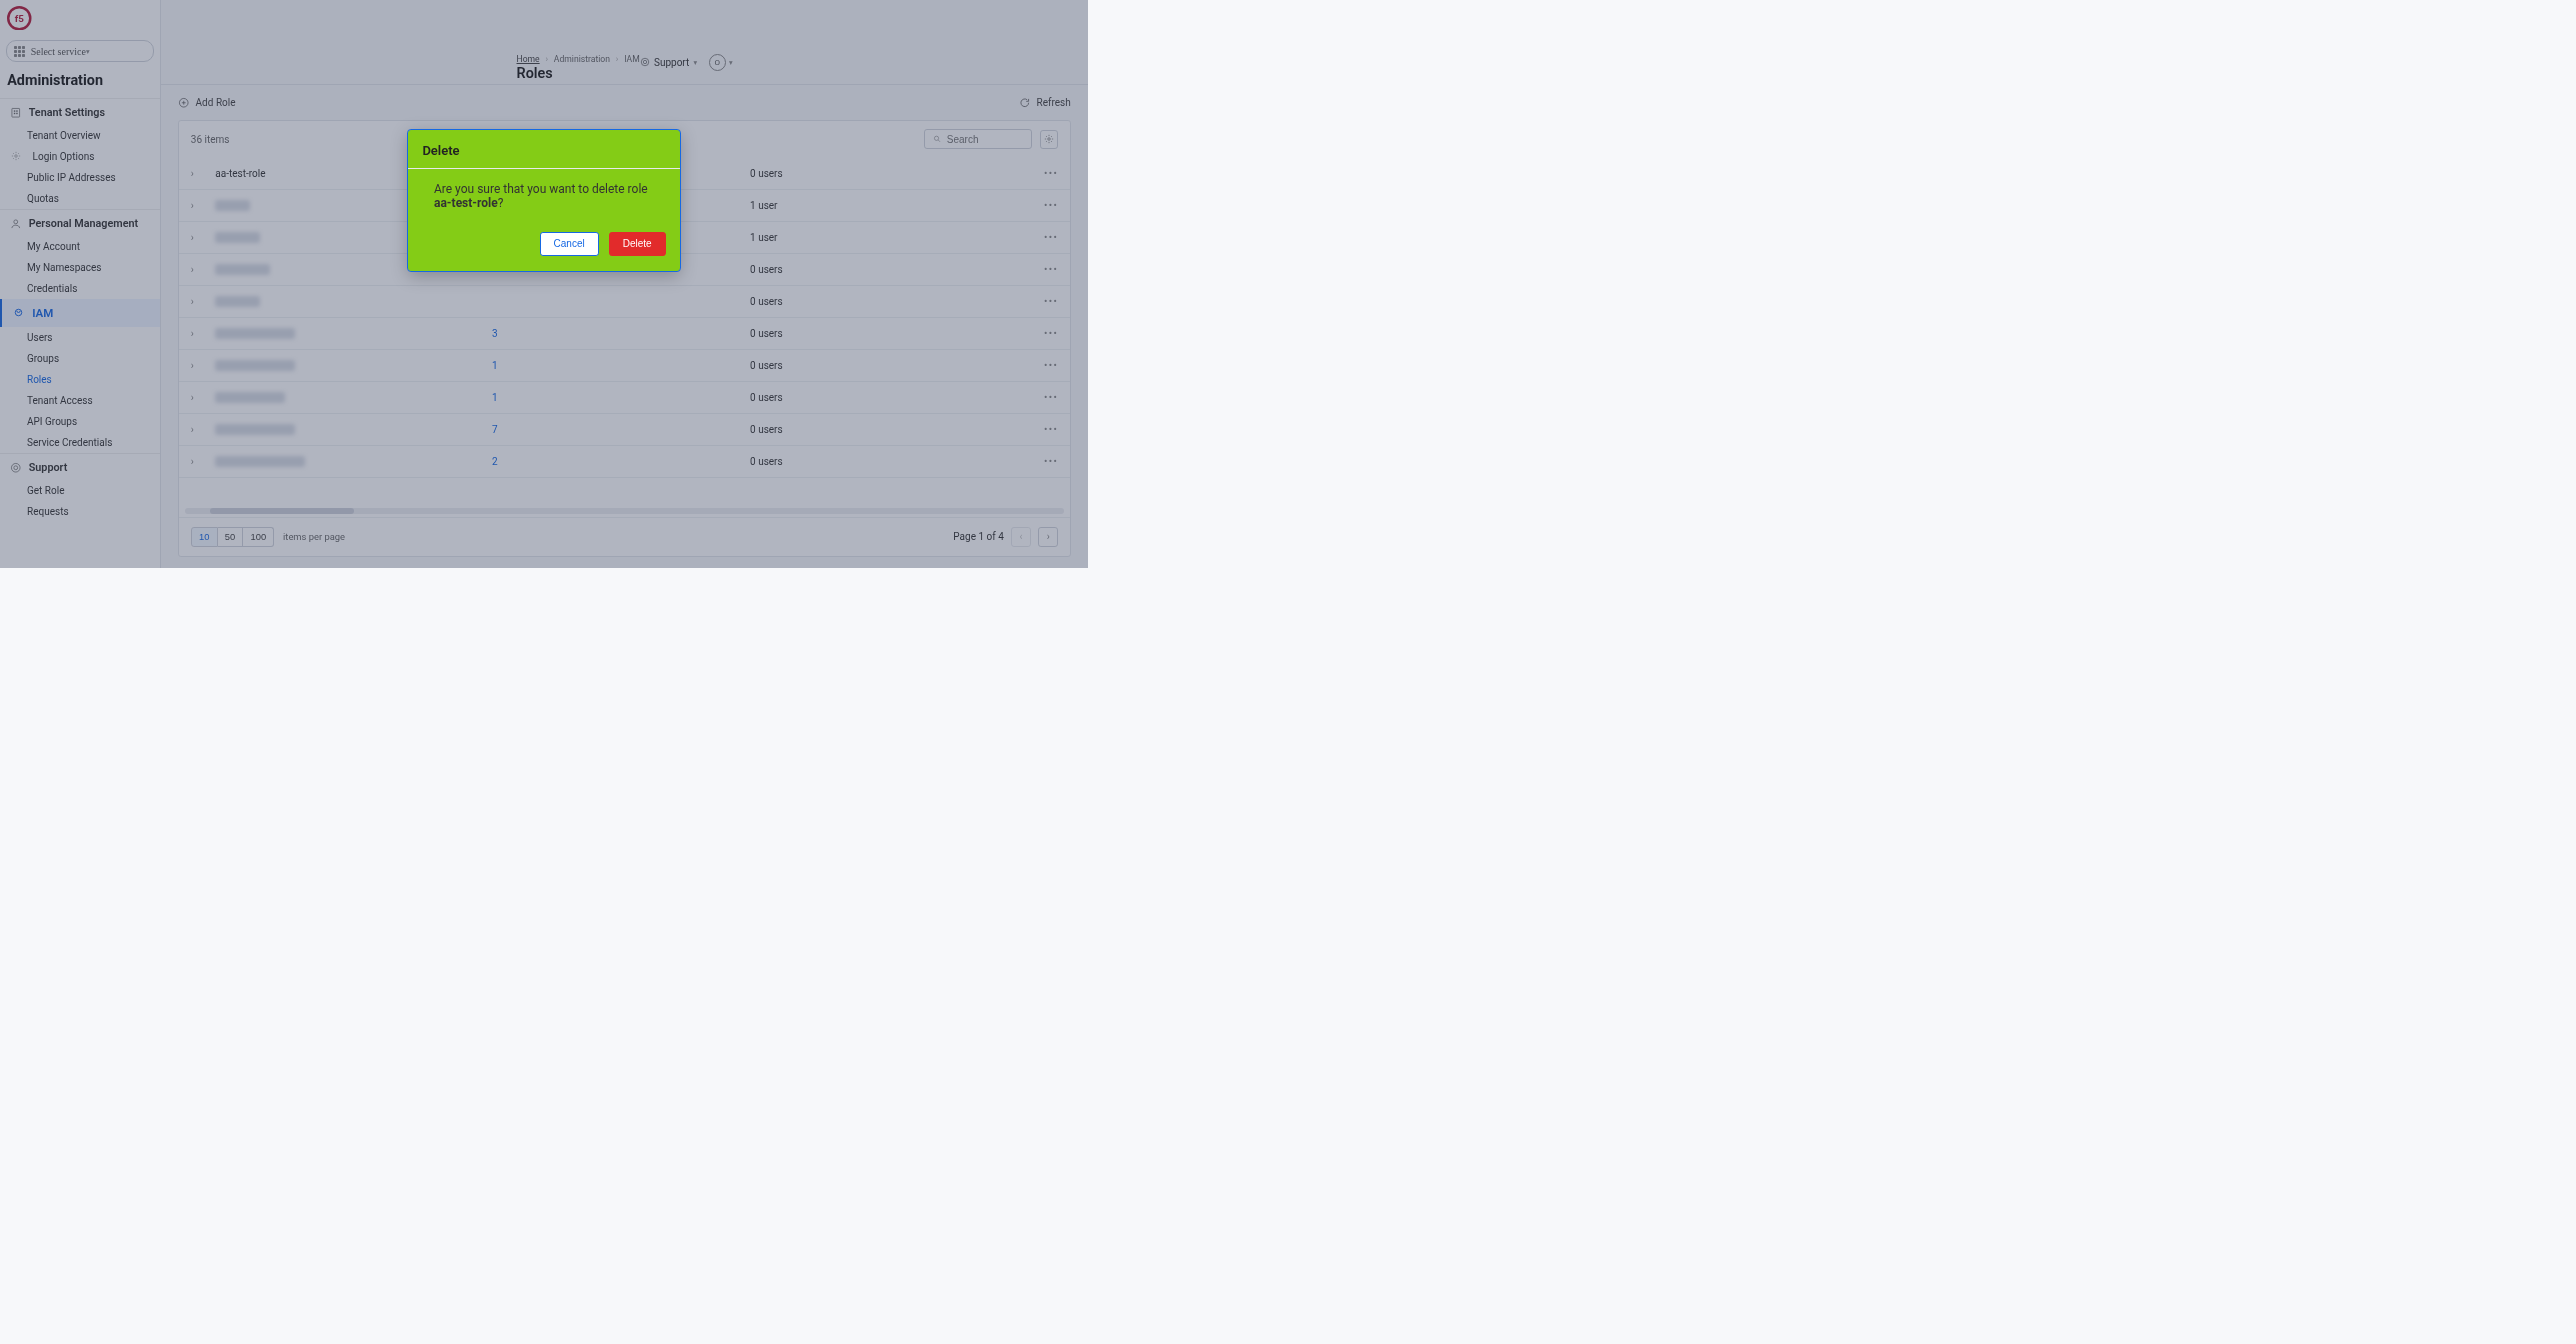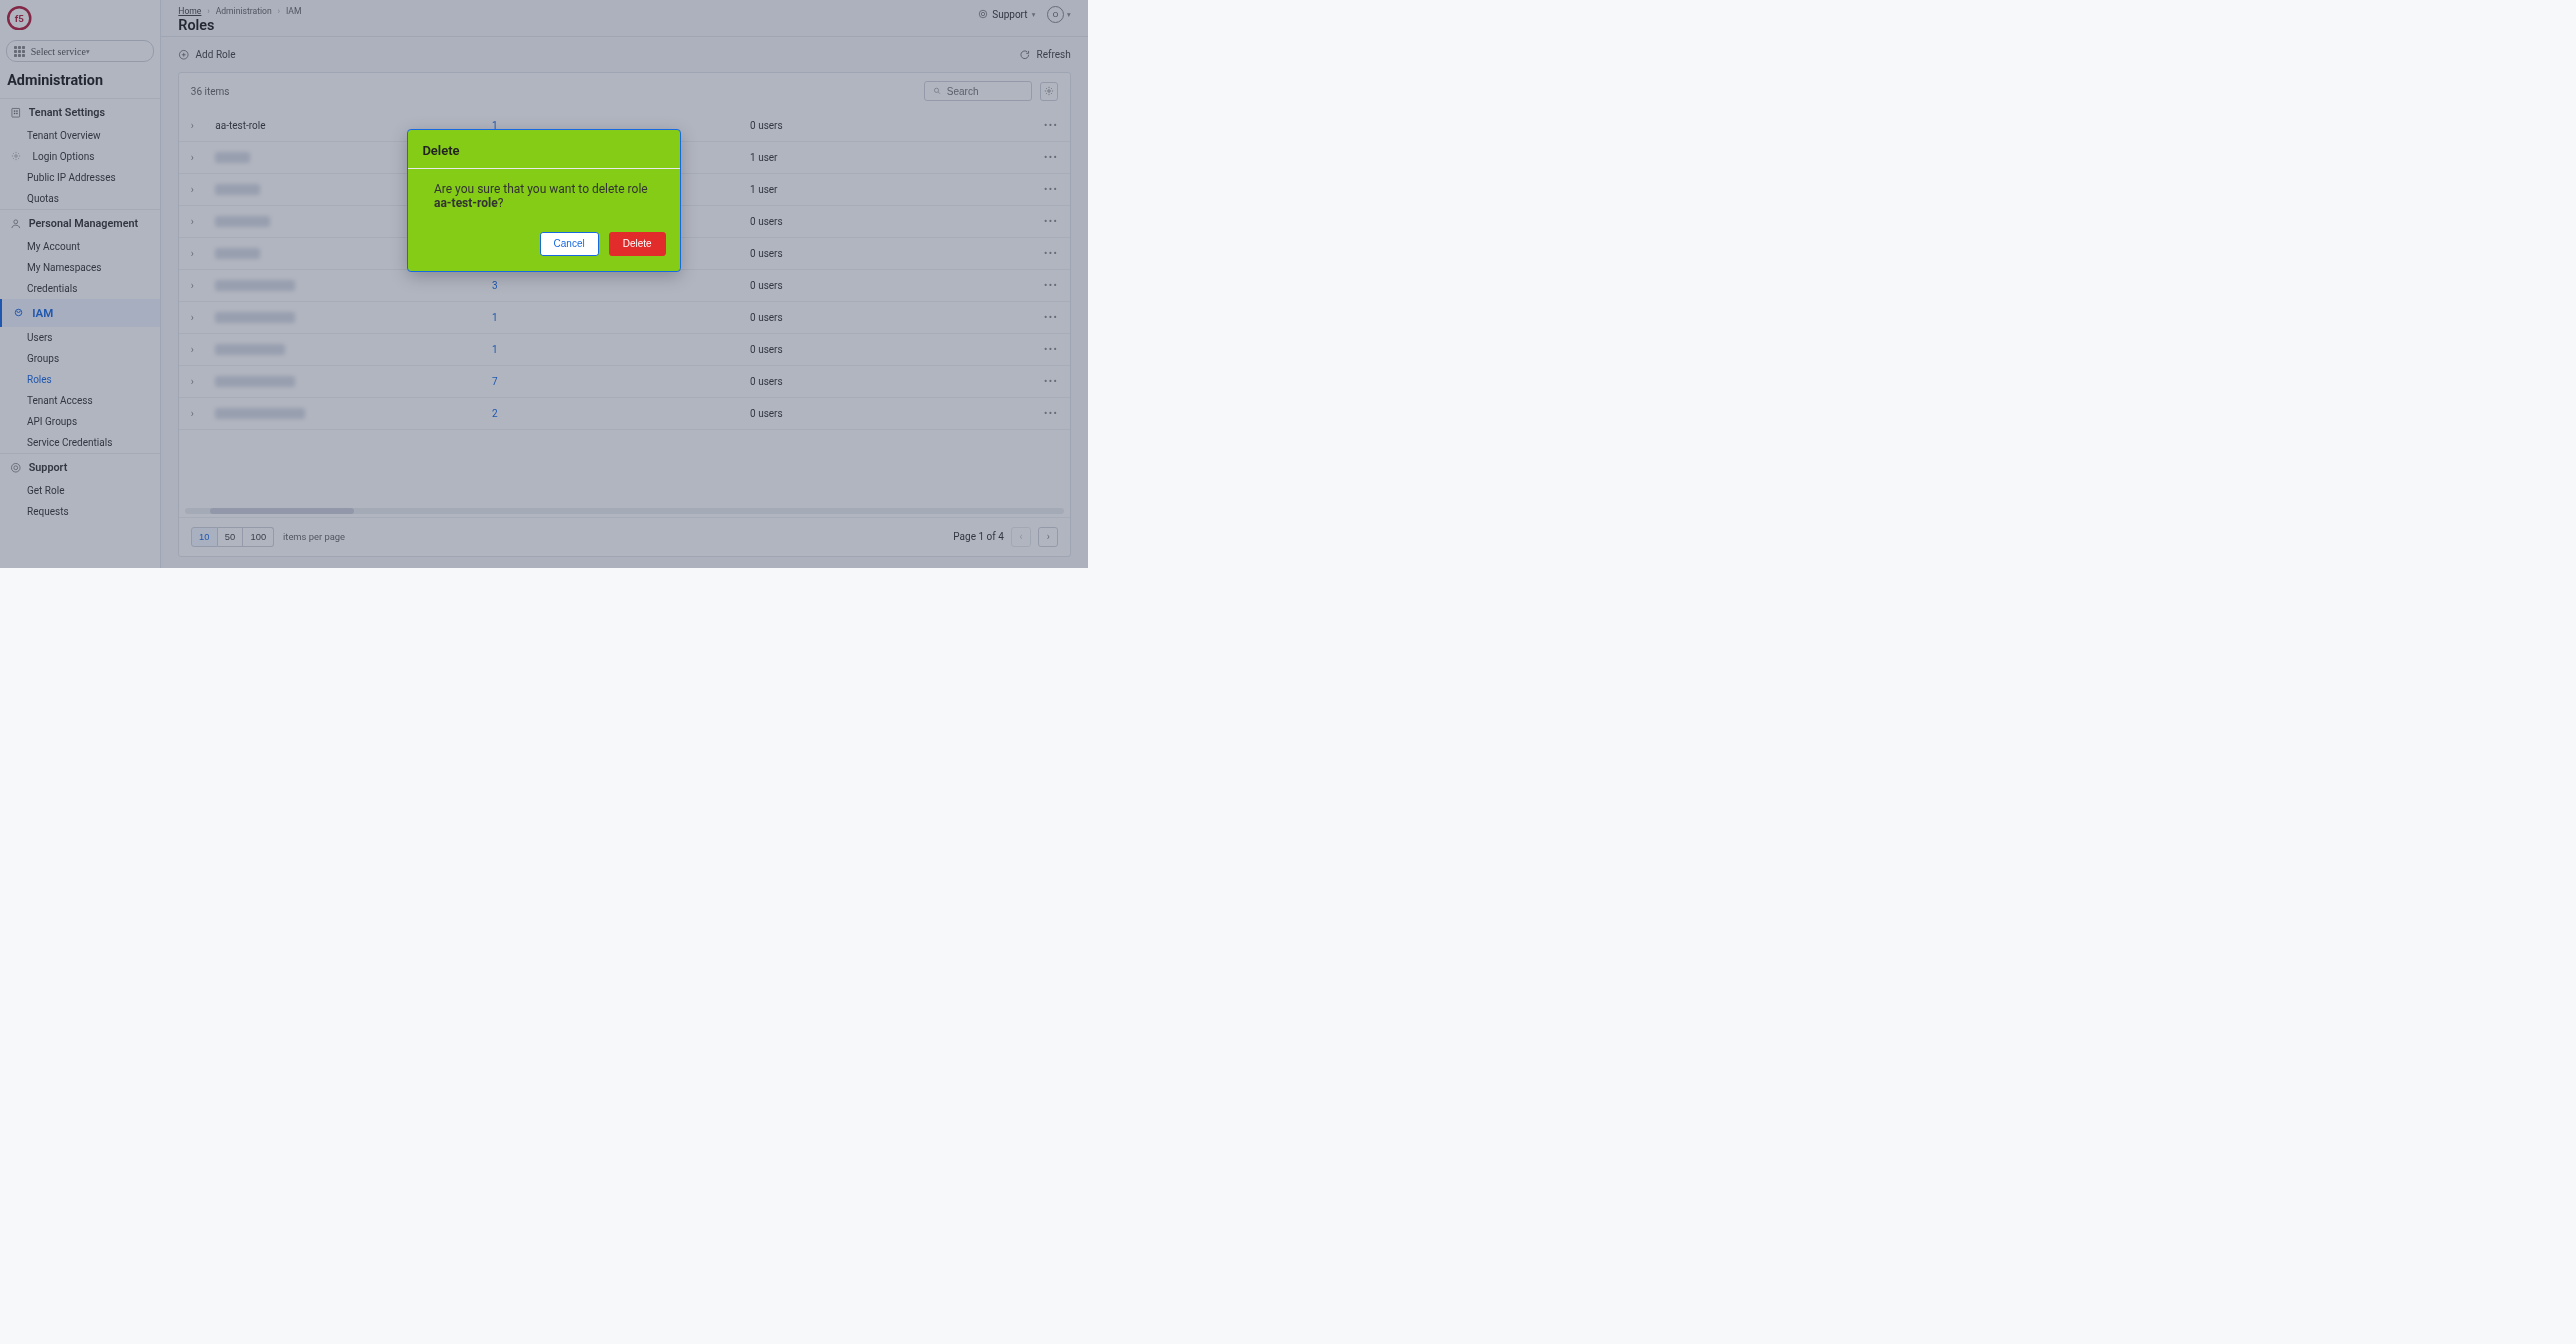--- a/index.html
+++ b/index.html
@@ -41,21 +41,21 @@
   font-size:10px;color:#333;cursor:pointer;
 }
 .nav-item.active{color:#1668e3;}
 .iam-head {
   display:flex;align-items:center;gap:7.2px;padding:7.2px 10px;
   font-size:11.5px;font-weight:600;color:#1668e3;background:#eef4ff;border-left:2.2px solid #1668e3;
 }
 .main { flex:1; display:flex;flex-direction:column; }
 .topbar {
   height:37px;border-bottom:0.7px solid #e3e6eb;
-  display:flex;align-items:flex-start;justify-content:space-between;padding:5.8px 17.3px 0 17.3px;
+  display:flex;align-items:flex-start;justify-content:center;padding:5.8px 17.3px 0 17.3px;margin-top:48px;
 }
 .crumb-col{display:flex;flex-direction:column;gap:1.4px;}
 .crumbs{display:flex;align-items:center;gap:5.8px;font-size:8.6px;color:#666;}
 .crumbs a{color:#444;text-decoration:underline;cursor:pointer;}
 .crumb-sep{color:#aaa;}
 .page-title{font-size:14.4px;font-weight:600;color:#1a1a1a;}
 .top-right{display:flex;align-items:center;gap:11.5px;}
 .support-btn{display:flex;align-items:center;gap:4.3px;color:#333;cursor:pointer;}
 .avatar{width:17.3px;height:17.3px;border-radius:50%;border:1.4px solid #888;display:flex;align-items:center;justify-content:center;font-size:8px;color:#555;}
 .toolbar{display:flex;align-items:center;justify-content:space-between;padding:11.5px 17.3px;}

